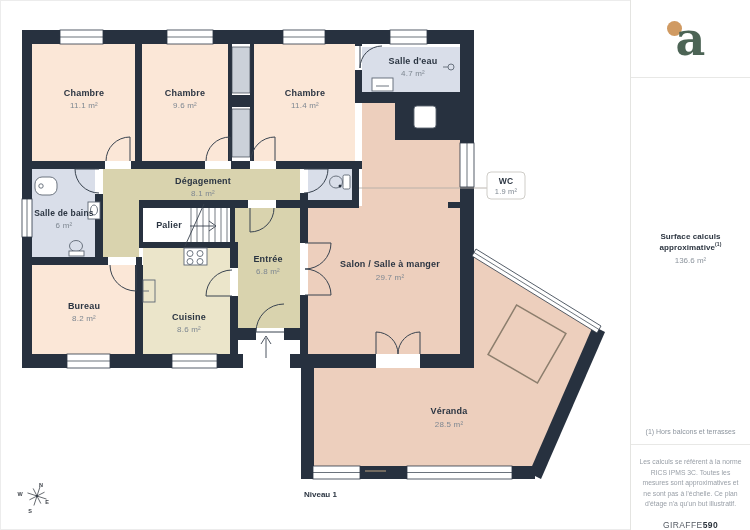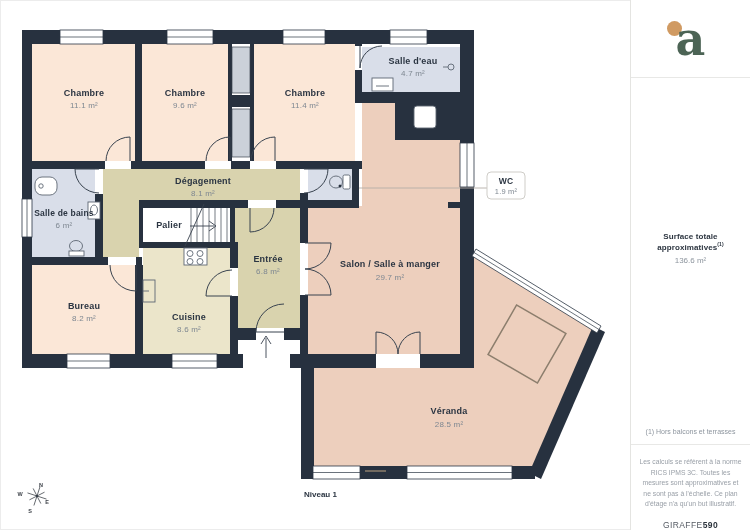--- a/index.html
+++ b/index.html
@@ -258,21 +258,21 @@
   <div class="sidebar">
     <div class="logo-sec">
       <div class="logo">
         <span class="logo-dot"></span>
         <span class="logo-a">a</span>
       </div>
     </div>
 
     <div class="surface-sec">
       <div class="surface-title">
-        <span>Surface totale approximatives</span><sup>(1)</sup>
+        <span>Surface calculs approximative</span><sup>(1)</sup>
       </div>
       <div class="surface-value">136.6 m²</div>
     </div>
 
     <div class="footnote-sec">(1) Hors balcons et terrasses</div>
 
     <div class="legal-sec">
       <div>Les calculs se réfèrent à la norme RICS IPMS 3C. Toutes les mesures sont approximatives et ne sont pas à l'échelle. Ce plan d'étage n'a qu'un but illustratif.</div>
       <div class="brand">
         <span>GIRAFFE</span><b>590</b>

